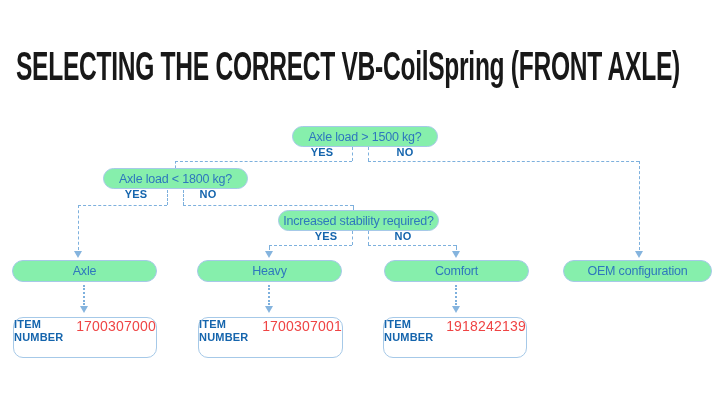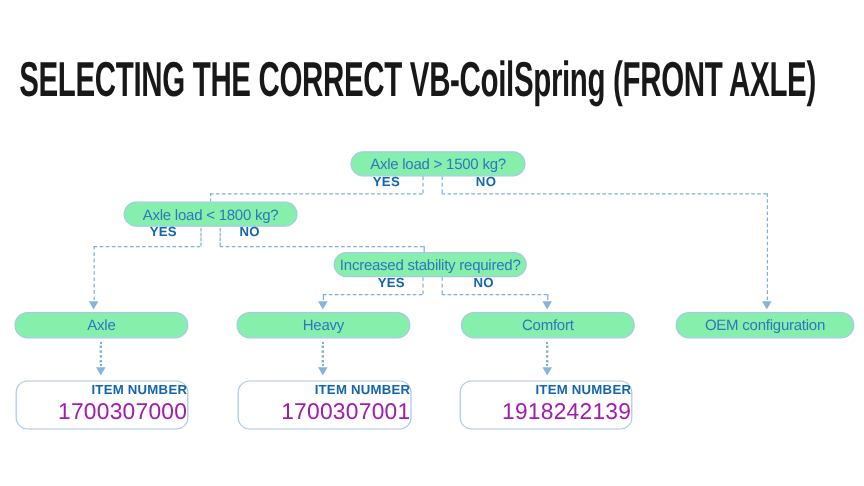--- a/index.html
+++ b/index.html
@@ -76,35 +76,35 @@
     transform: translateX(-50%);
   }
   .ibox {
     position: absolute;
     top: 317px;
     height: 41px;
     border: 1.5px solid #a6c9e8;
     border-radius: 10px;
     background: #ffffff;
     display: flex;
-    flex-direction: column;
-    align-items: flex-end;
+    flex-direction: row;
+    align-items: flex-start;
     justify-content: center;
     gap: 1px;
   }
   .ibox .ihead {
     font-size: 11px;
     font-weight: bold;
     color: #1565ad;
     letter-spacing: 0.2px;
     line-height: 1.2;
   }
   .ibox .inum {
-    font-size: 19px;
-    color: #a21caf;
+    font-size: 14px;
+    color: #ef4444;
     letter-spacing: 0.2px;
     line-height: 1.2;
   }
 </style>
 </head>
 <body>
 
 <div class="canvas">
 
   <div class="title">SELECTING THE CORRECT VB-CoilSpring (FRONT AXLE)</div>

